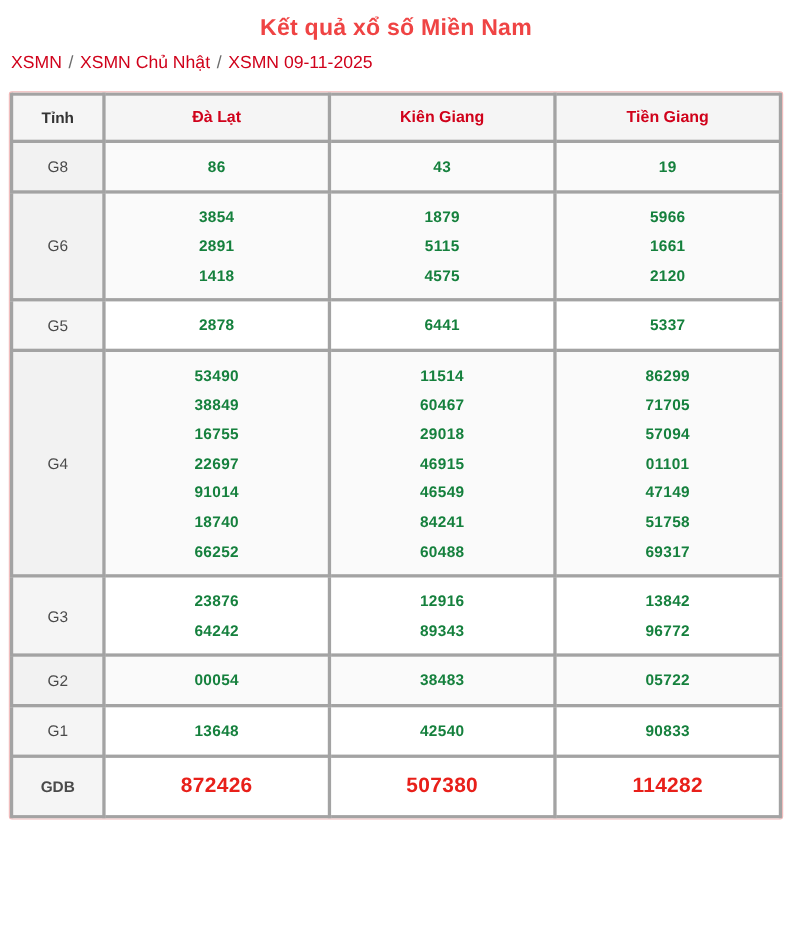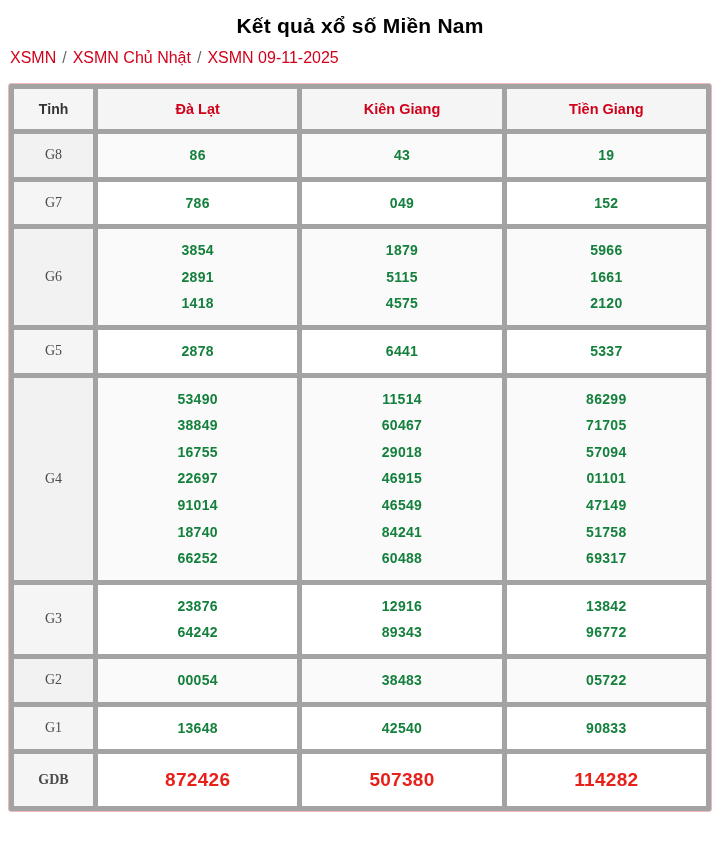--- a/index.html
+++ b/index.html
@@ -18,21 +18,21 @@
     box-sizing: border-box;
     padding: 0;
   }
   .header {
     text-align: center;
     padding: 14px 10px 4px 10px;
   }
   .title {
     font-size: 21px;
     font-weight: bold;
-    color: #000000;
+    color: #ef4444;
     letter-spacing: 0.2px;
   }
   .breadcrumb {
     margin-top: 11px;
     font-size: 16px;
     color: #d0021b;
     display: flex;
     justify-content: flex-start;
     align-items: center;
     gap: 6px;
@@ -50,21 +50,21 @@
     border-radius: 3px;
     overflow: hidden;
   }
   table.results {
     width: 100%;
     border-collapse: collapse;
     table-layout: fixed;
   }
   table.results col.c-label { width: 84px; }
   table.results th, table.results td {
-    border: 5px solid #a3a3a3;
+    border: 3px solid #a3a3a3;
     text-align: center;
     vertical-align: middle;
   }
   table.results thead th {
     background: #f5f5f5;
     color: #d0021b;
     font-size: 14.5px;
     font-weight: bold;
     padding: 12px 4px;
   }
@@ -76,21 +76,20 @@
     color: #333333;
     font-weight: bold;
     font-size: 14px;
   }
   td.rowlabel {
     background: #f5f5f5;
     color: #4a4a4a;
     font-size: 14px;
     font-weight: normal;
     width: 84px;
-    font-family: Liberation Serif, serif;
   }
   td.nums {
     padding: 8px 4px;
     font-size: 14px;
     font-weight: bold;
     color: #15803d;
     line-height: 1.9;
     letter-spacing: 0.3px;
   }
   td.nums .n {
@@ -149,32 +148,20 @@
             <td class="nums">
               <span class="n">86</span>
             </td>
             <td class="nums">
               <span class="n">43</span>
             </td>
             <td class="nums">
               <span class="n">19</span>
             </td>
           </tr>
-          <tr>
-            <td class="rowlabel">G7</td>
-            <td class="nums">
-              <span class="n">786</span>
-            </td>
-            <td class="nums">
-              <span class="n">049</span>
-            </td>
-            <td class="nums">
-              <span class="n">152</span>
-            </td>
-          </tr>
           <tr class="shade">
             <td class="rowlabel">G6</td>
             <td class="nums">
               <span class="n">3854</span>
               <span class="n">2891</span>
               <span class="n">1418</span>
             </td>
             <td class="nums">
               <span class="n">1879</span>
               <span class="n">5115</span>

